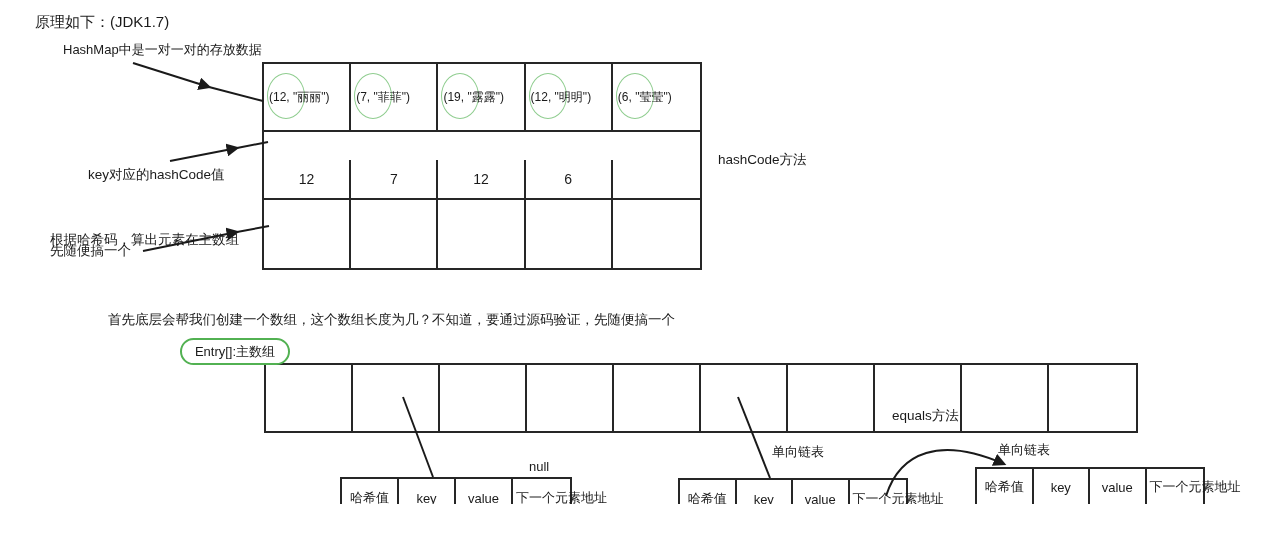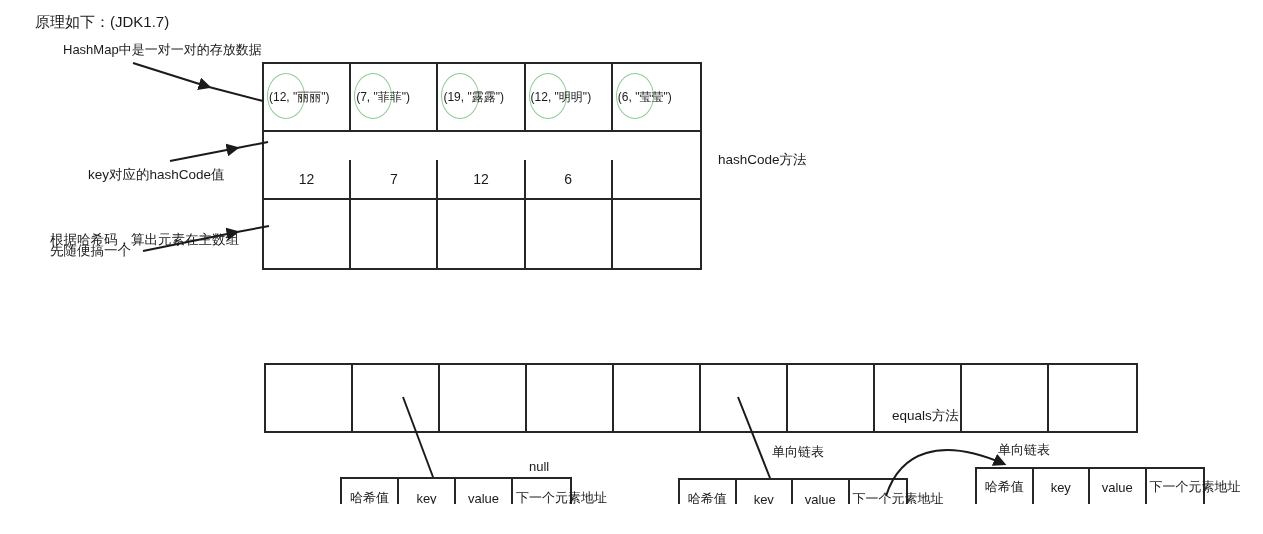--- a/index.html
+++ b/index.html
@@ -107,21 +107,23 @@
     <div class="ht-cell"></div>
     <div class="ht-cell"></div>
     <div class="ht-cell"></div>
   </div>
 
   <div class="lbl mid" style="left:718px;top:151px;">hashCode方法</div>
   <div class="lbl mid" style="left:88px;top:166px;">key对应的hashCode值</div>
   <div class="lbl mid" style="left:50px;top:220px;margin-top:11px;">根据哈希码，算出元素在主数组</div>
   <div class="lbl mid" style="left:50px;top:242px;">先随便搞一个</div>
 
+  <div class="lbl mid" style="left:108px;top:311px;">首先底层会帮我们创建一个数组，这个数组长度为几？不知道，要通过源码验证，先随便搞一个</div>
 
+  <div class="oval" style="left:180px;top:338px;width:110px;height:27px;">Entry[]:主数组</div>
   <div class="main-array">
     <div class="ma-cell"></div>
     <div class="ma-cell"></div>
     <div class="ma-cell"></div>
     <div class="ma-cell"></div>
     <div class="ma-cell"></div>
     <div class="ma-cell"></div>
     <div class="ma-cell"></div>
     <div class="ma-cell"></div>
     <div class="ma-cell"></div>

